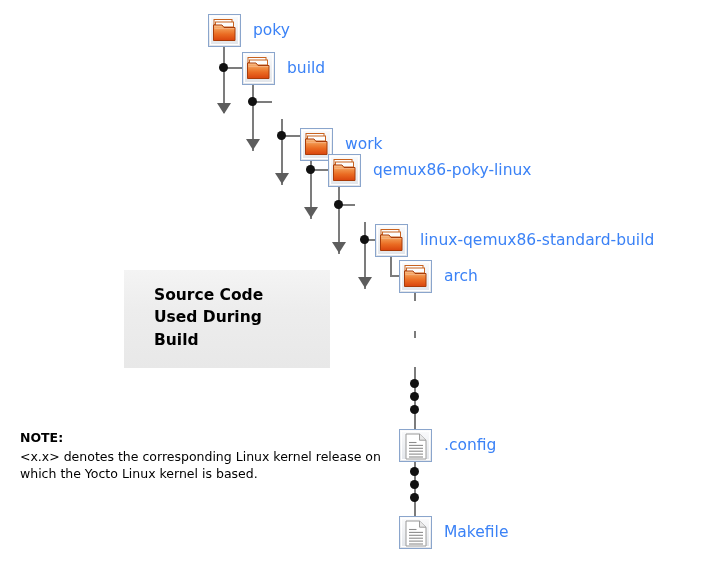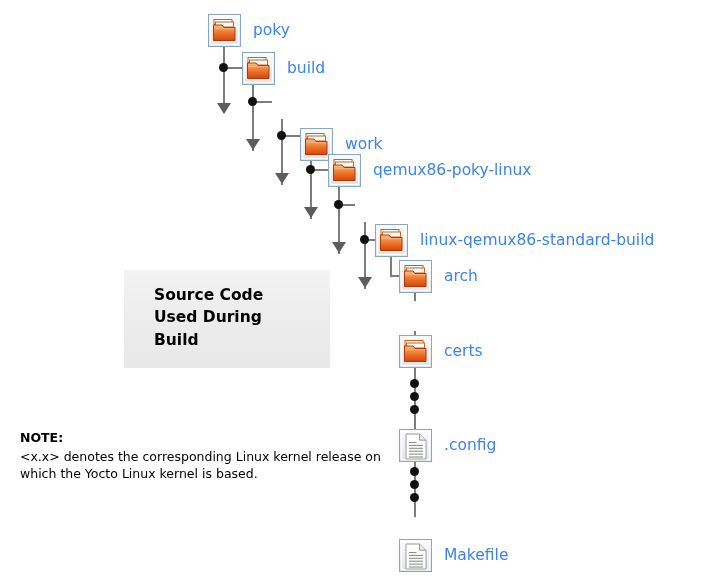--- a/index.html
+++ b/index.html
@@ -333,59 +333,40 @@
         <rect x="3" y="2.5" width="18" height="5" fill="#fdfdfd" stroke="#c8621f" stroke-width="1"></rect>
         <rect x="4.5" y="5" width="18" height="5" fill="#fdfdfd" stroke="#c8621f" stroke-width="1"></rect>
         <path d="M2.5 8 L11 8 L13 10.5 L24 10.5 L24 23.5 L2.5 23.5 Z" fill="url(#fgH)" stroke="#a93c09" stroke-width="1" stroke-linejoin="round"></path>
         <path d="M3.4 11.6 L23.2 11.6" stroke="#f7b88c" stroke-width="0.9" opacity="0.85"></path>
       </svg>
     </span>
     <span class="node-label">arch</span>
   </div>
 
 
-  <div class="node" style="left:399px; top:335px;">
-    <span class="folder-icon">
-      <svg viewBox="0 0 27 27" xmlns="http://www.w3.org/2000/svg">
-        <defs>
-          <linearGradient id="fgJ" x1="0" y1="0" x2="0" y2="1">
-            <stop offset="0%" stop-color="#fbc79a"></stop>
-              <stop offset="22%" stop-color="#f29a51"></stop>
-            <stop offset="60%" stop-color="#ea6b22"></stop>
-              <stop offset="100%" stop-color="#d9440d"></stop>
-          </linearGradient>
-        </defs>
-        <rect x="3" y="2.5" width="18" height="5" fill="#fdfdfd" stroke="#c8621f" stroke-width="1"></rect>
-        <rect x="4.5" y="5" width="18" height="5" fill="#fdfdfd" stroke="#c8621f" stroke-width="1"></rect>
-        <path d="M2.5 8 L11 8 L13 10.5 L24 10.5 L24 23.5 L2.5 23.5 Z" fill="url(#fgJ)" stroke="#a93c09" stroke-width="1" stroke-linejoin="round"></path>
-        <path d="M3.4 11.6 L23.2 11.6" stroke="#f7b88c" stroke-width="0.9" opacity="0.85"></path>
-      </svg>
-    </span>
-    <span class="node-label">certs</span>
-  </div>
 
   <div class="node" style="left:399px; top:429px;">
     <span class="file-icon">
       <svg viewBox="0 0 22 27" xmlns="http://www.w3.org/2000/svg">
         <path d="M1 1 L14.5 1 L21 7.2 L21 26 L1 26 Z" fill="#ffffff" stroke="#9a9a9a" stroke-width="1" stroke-linejoin="round"></path>
         <path d="M14.5 1 L14.5 7.2 L21 7.2" fill="#e9e9e9" stroke="#9a9a9a" stroke-width="1" stroke-linejoin="round"></path>
         <g stroke="#8d8d8d" stroke-width="1.1">
           <path d="M4 9.5 H11.5"></path>
           <path d="M4 12.4 H18"></path>
           <path d="M4 15.3 H18"></path>
           <path d="M4 18.2 H18"></path>
           <path d="M4 21.1 H18"></path>
           <path d="M4 24.0 H18"></path>
         </g>
       </svg>
     </span>
     <span class="node-label">.config</span>
   </div>
 
-  <div class="node" style="left:399px; top:516px;margin-top:23px;">
+  <div class="node" style="left:399px; top:516px;">
     <span class="file-icon">
       <svg viewBox="0 0 22 27" xmlns="http://www.w3.org/2000/svg">
         <path d="M1 1 L14.5 1 L21 7.2 L21 26 L1 26 Z" fill="#ffffff" stroke="#9a9a9a" stroke-width="1" stroke-linejoin="round"></path>
         <path d="M14.5 1 L14.5 7.2 L21 7.2" fill="#e9e9e9" stroke="#9a9a9a" stroke-width="1" stroke-linejoin="round"></path>
         <g stroke="#8d8d8d" stroke-width="1.1">
           <path d="M4 9.5 H11.5"></path>
           <path d="M4 12.4 H18"></path>
           <path d="M4 15.3 H18"></path>
           <path d="M4 18.2 H18"></path>
           <path d="M4 21.1 H18"></path>

